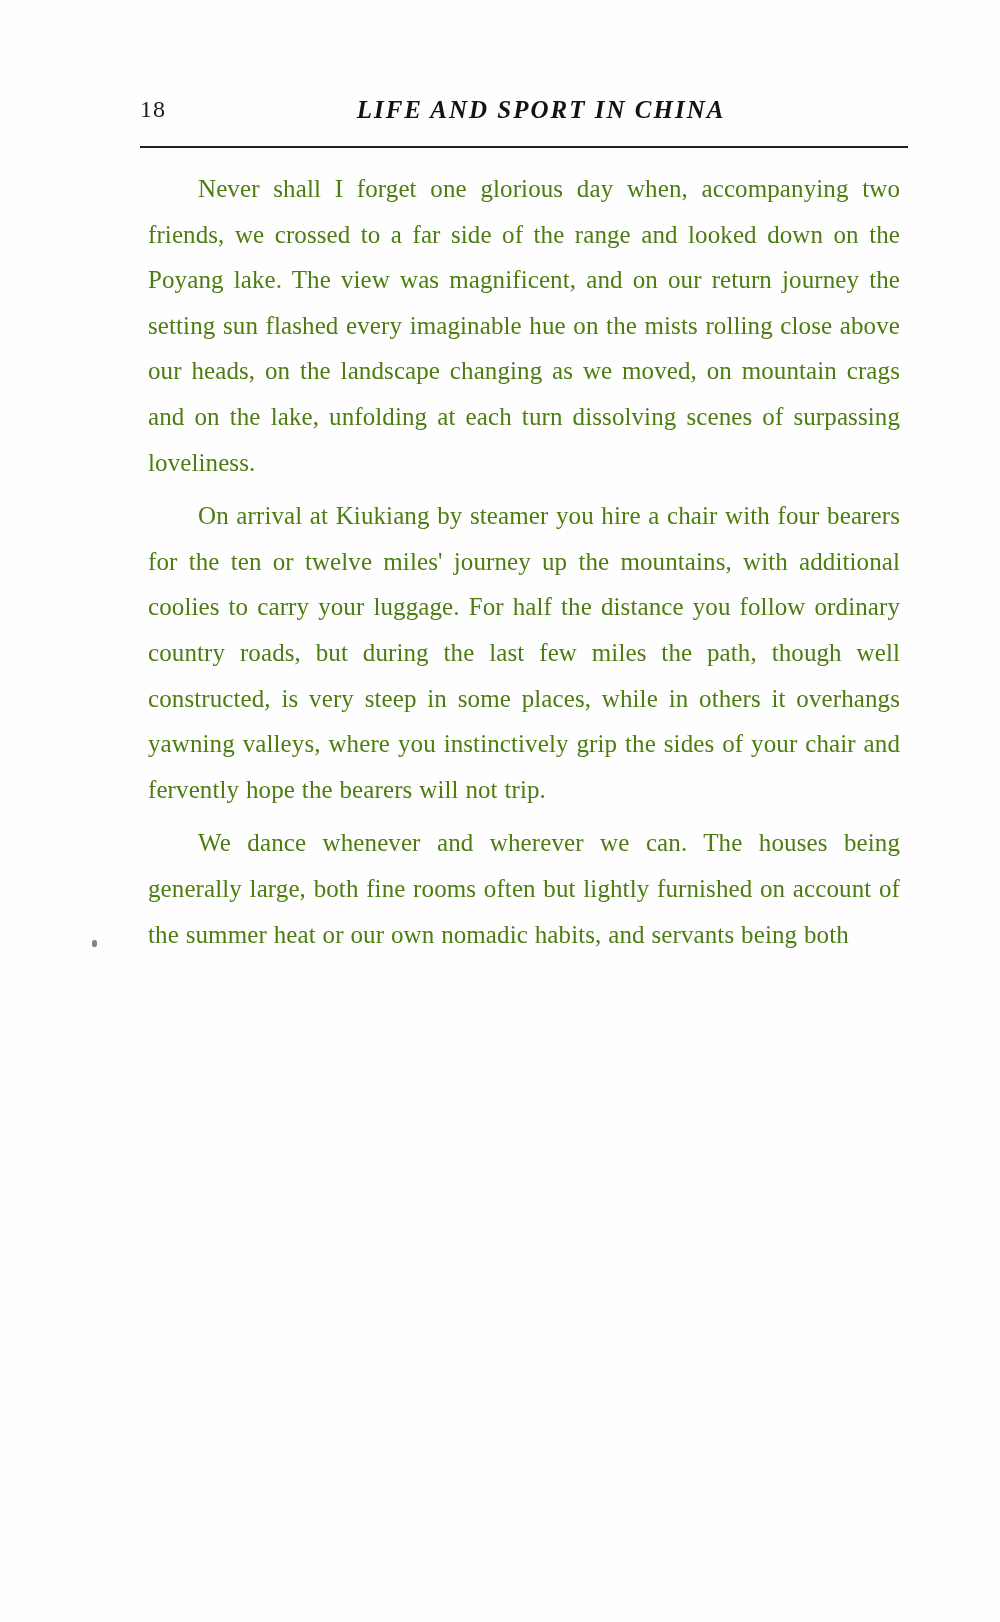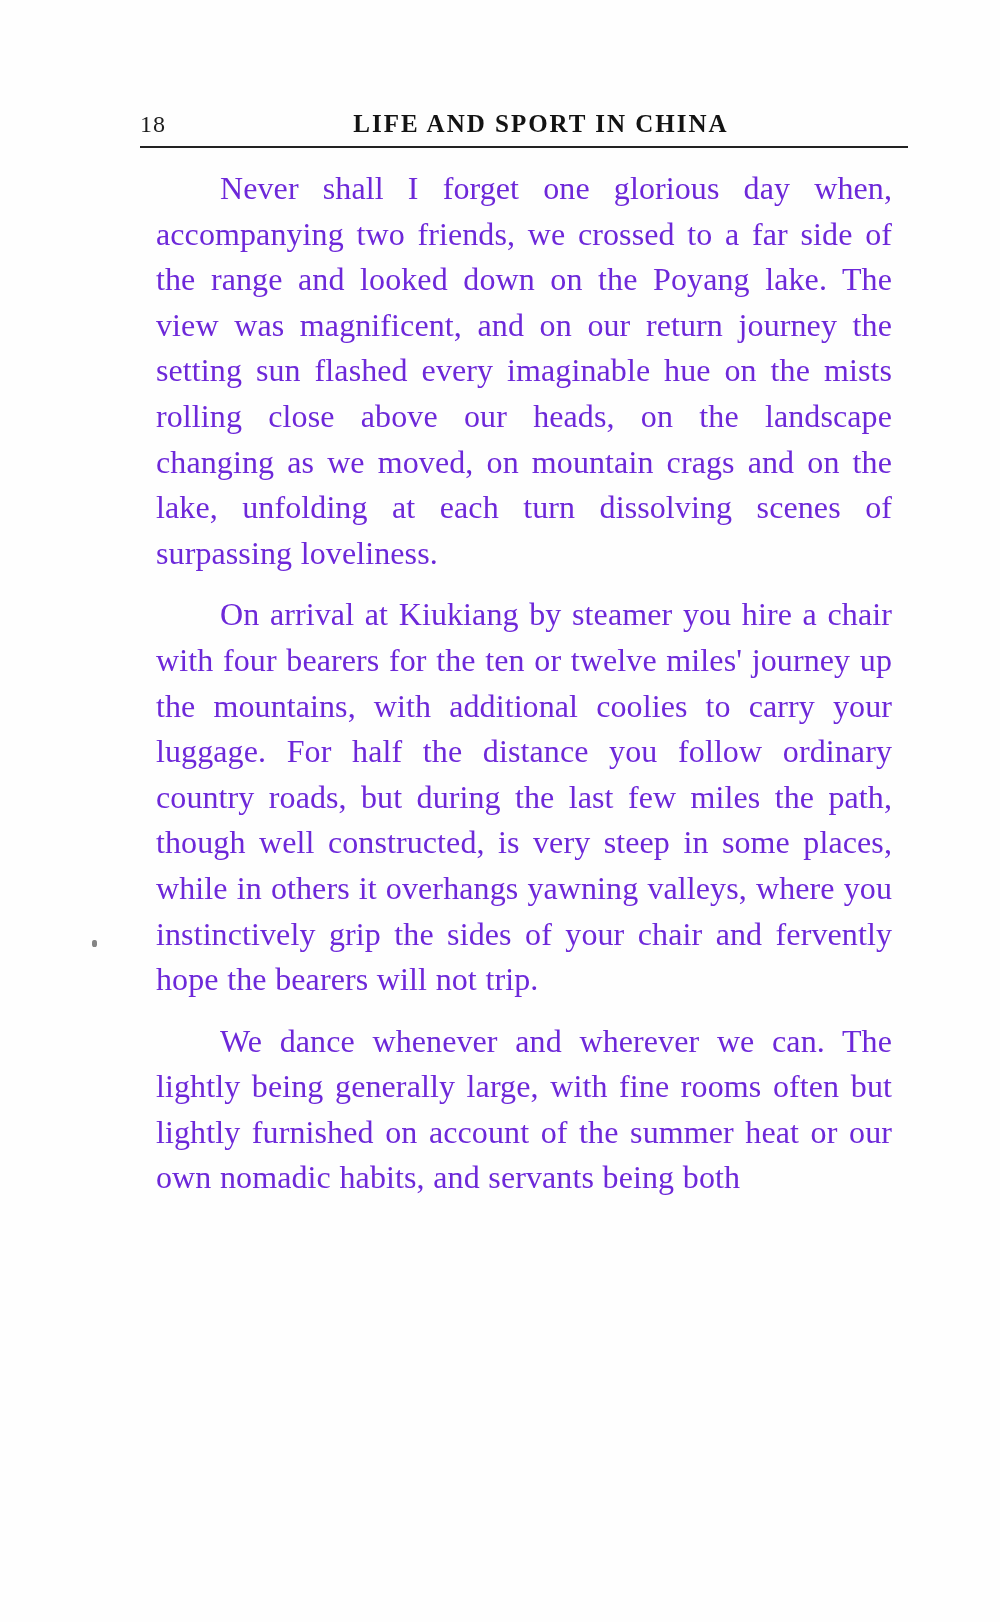--- a/index.html
+++ b/index.html
@@ -18,56 +18,57 @@
     overflow: hidden;
   }
   .page-inner {
     position: absolute;
     left: 140px;
     top: 96px;
     width: 768px;
   }
   .header {
     display: flex;
-    align-items: flex-end;
+    align-items: flex-start;
     height: 42px;
   }
   .folio {
     font-size: 24px;
     letter-spacing: 1px;
     width: 80px;
     flex: 0 0 80px;
     color: #1d1d1d;
   }
   .running-head {
     flex: 1 1 auto;
     text-align: center;
+    font-style: italic;
     font-weight: bold;
     font-size: 25px;
     letter-spacing: 2.0px;
     padding-right: 46px;
     color: #131313;
     white-space: nowrap;
   }
   .rule {
     border: 0;
     border-top: 2px solid #222;
     margin: 8px 0 18px 0;
     width: 100%;
   }
   .body-text p {
-    margin: 16px;
+    margin: 8px;
     text-align: justify;
     text-justify: inter-word;
     text-indent: 2.0em;
-    font-size: 32px;
+    font-size: 25px;
     line-height: 45.6px;
     letter-spacing: 0.1px;
     word-spacing: 0.5px;
-    color: #6d28d9;
+    color: #4d7c0f;
   }
   
   .speck {
     position: absolute;
     left: 92px;
     top: 940px;
     width: 5px;
     height: 7px;
     background: #5c5c5c;
     border-radius: 40%;
@@ -86,17 +87,17 @@
     <div class="header">
       <div class="folio">18</div>
       <div class="running-head">LIFE AND SPORT IN CHINA</div>
     </div>
 
     <hr class="rule">
 
     <div class="body-text">
       <p>Never shall I forget one glorious day when, accompanying two friends, we crossed to a far side of the range and looked down on the Poyang lake. The view was magnificent, and on our return journey the setting sun flashed every imaginable hue on the mists rolling close above our heads, on the landscape changing as we moved, on mountain crags and on the lake, unfolding at each turn dissolving scenes of surpassing loveliness.</p>
       <p>On arrival at Kiukiang by steamer you hire a chair with four bearers for the ten or twelve miles' journey up the mountains, with additional coolies to carry your luggage.   For half the distance you follow ordinary country roads, but during the last few miles the path, though well constructed, is very steep in some places, while in others it overhangs yawning valleys, where you instinctively grip the sides of your chair and fervently hope the bearers will not trip.</p>
-      <p>We dance whenever and wherever we can.   The lightly being generally large, with fine rooms often but lightly furnished on account of the summer heat or our own nomadic habits, and servants being both</p>
+      <p>We dance whenever and wherever we can.   The houses being generally large, both fine rooms often but lightly furnished on account of the summer heat or our own nomadic habits, and servants being both</p>
     </div>
 
   </div>
 </div>
 
 </body></html>

